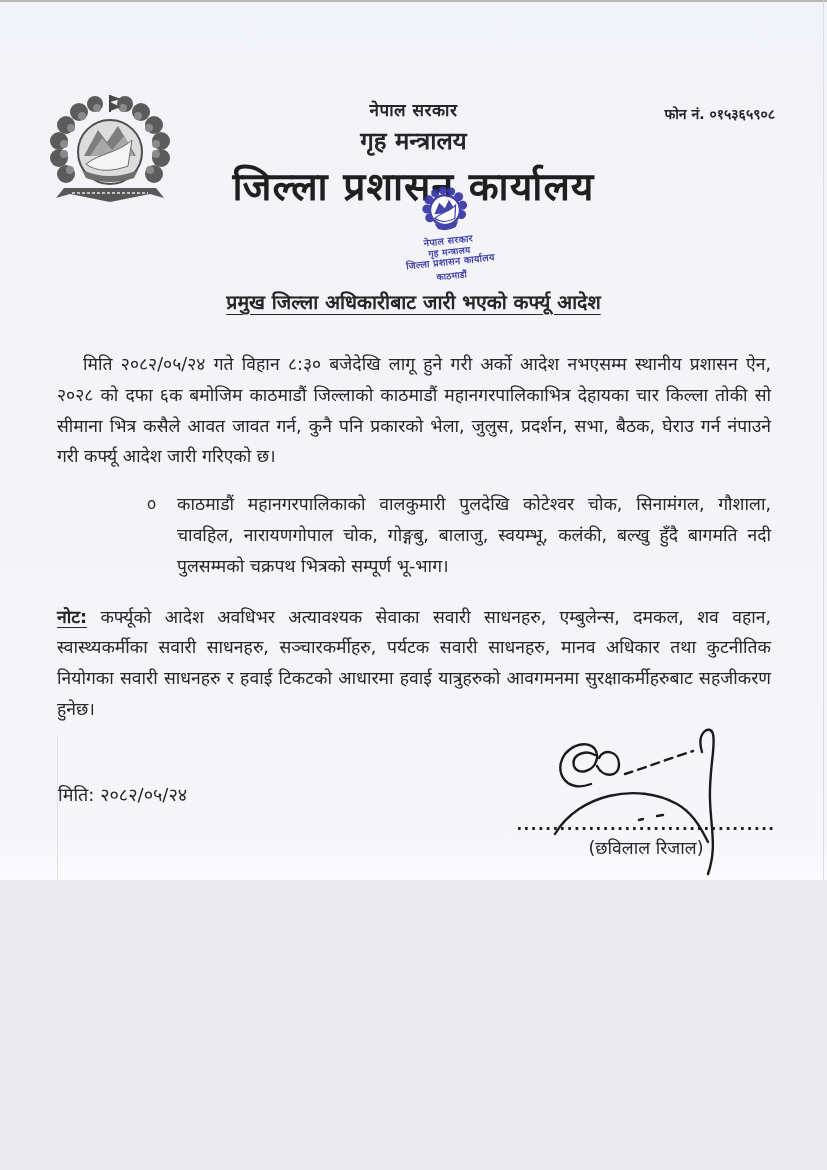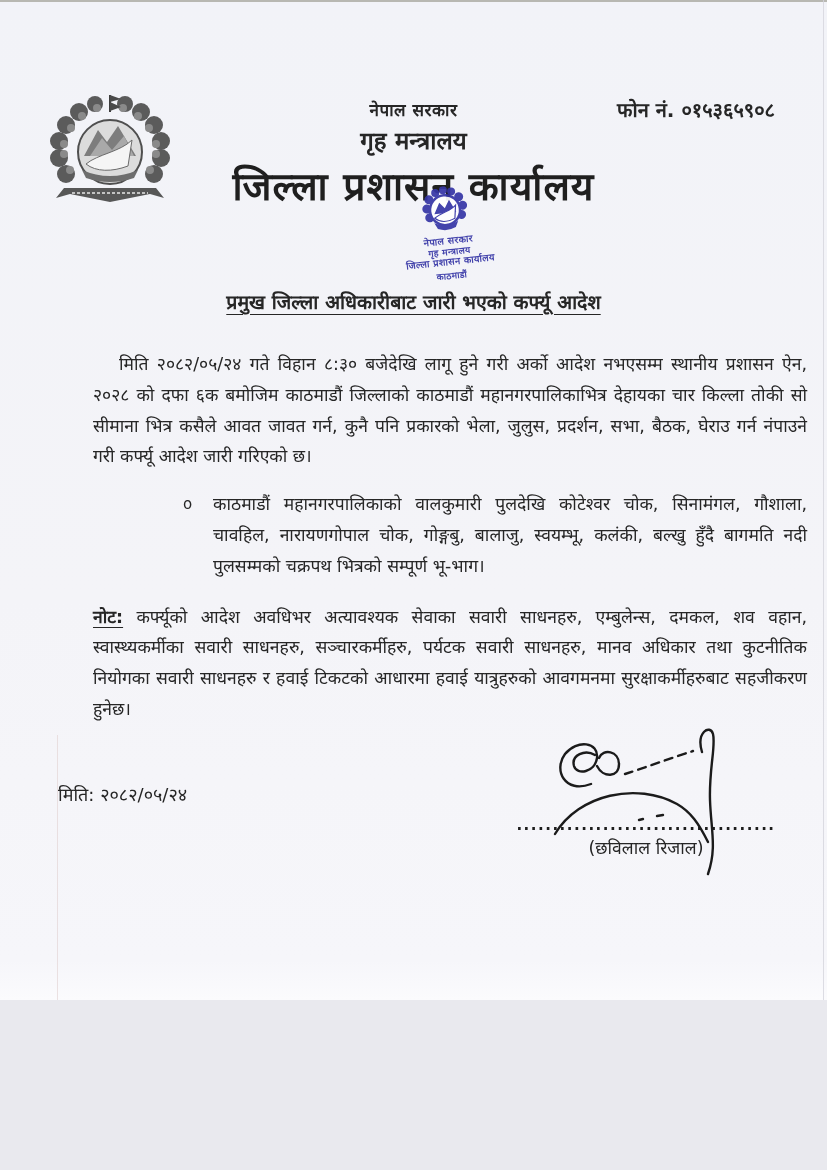--- a/index.html
+++ b/index.html
@@ -2,38 +2,38 @@
 <html><head>
 <meta charset="utf-8">
 <style>
   html,body{margin:0;padding:0;}
   body{
     font-family:"DejaVu Sans","Liberation Sans",sans-serif;
     background:#e9e9ee;
   }
   .page{
     position:relative;
-    width:827px;height:1000px;
+    width:827px;height:880px;
     margin:0 auto;
     background:linear-gradient(180deg,#f2f3f8 0%,#f4f4f8 60%,#f6f6fa 96%,#fbfbfd 100%);
     overflow:hidden;
     color:#262626;
   }
   
   .scan-top-edge{position:absolute;top:0;left:0;width:100%;height:2px;background:#a9a9a0;opacity:.8;}
   .scan-right-edge{position:absolute;top:0;right:3px;width:1px;height:100%;background:#d4d4dc;opacity:.8;}
   .scan-left-line{position:absolute;left:57px;top:735px;width:1px;height:435px;background:#e4d6d6;opacity:.7;}
 
   
   .emblem{position:absolute;left:46px;top:92px;width:128px;height:122px;}
   .hdr-center{position:absolute;left:0;top:98px;width:100%;text-align:center;}
   .hdr-govt{font-size:17px;font-weight:bold;letter-spacing:.5px;}
   .hdr-ministry{font-size:24px;font-weight:bold;margin-top:2px;}
   .hdr-office{font-size:39px;font-weight:bold;margin-top:2px;letter-spacing:1px;color:#1f1f1f;}
-  .hdr-phone{position:absolute;top:96px;right:52px;font-size:20px;font-weight:bold;}
+  .hdr-phone{position:absolute;top:104px;right:52px;font-size:14px;font-weight:bold;}
   .hdr-address{position:absolute;top:200px;right:86px;font-size:15.5px;font-weight:bold;text-align:center;line-height:1.85;}
 
   
   .stamp{
     position:absolute;left:383px;top:186px;width:130px;height:105px;
     color:#3636a6;text-align:center;
     transform:rotate(-6deg);
     opacity:.92;
   }
   .stamp svg{display:block;margin:0 auto;}
@@ -46,21 +46,21 @@
   
   .doc-title{
     position:absolute;top:288px;left:0;width:100%;
     text-align:center;font-size:19.5px;font-weight:bold;
   }
   .doc-title span{text-decoration:underline;text-underline-offset:5px;}
 
   
   .content{
     position:absolute;left:57px;top:349px;width:714px;
-    font-size:17.5px;line-height:1.76;text-align:justify;margin-left:36px;
+    font-size:17.5px;line-height:1.76;text-align:justify;
   }
   .p1{margin:0 0 17px 0;text-indent:26px;}
   .dehaya{margin:0 0 6px 28px;font-weight:600;}
   .dehaya span{text-decoration:underline;text-underline-offset:4px;}
   .item-ka{margin:0 0 5px 55px;}
   .item-ka .marker{margin-right:8px;}
   .bullet-row{display:flex;margin:0 0 20px 90px;width:624px;}
   .bullet-row .marker{width:30px;flex:none;font-size:15px;padding-top:2px;}
   .bullet-row .btext{flex:1;text-align:justify;}
   .note{margin:0;}

